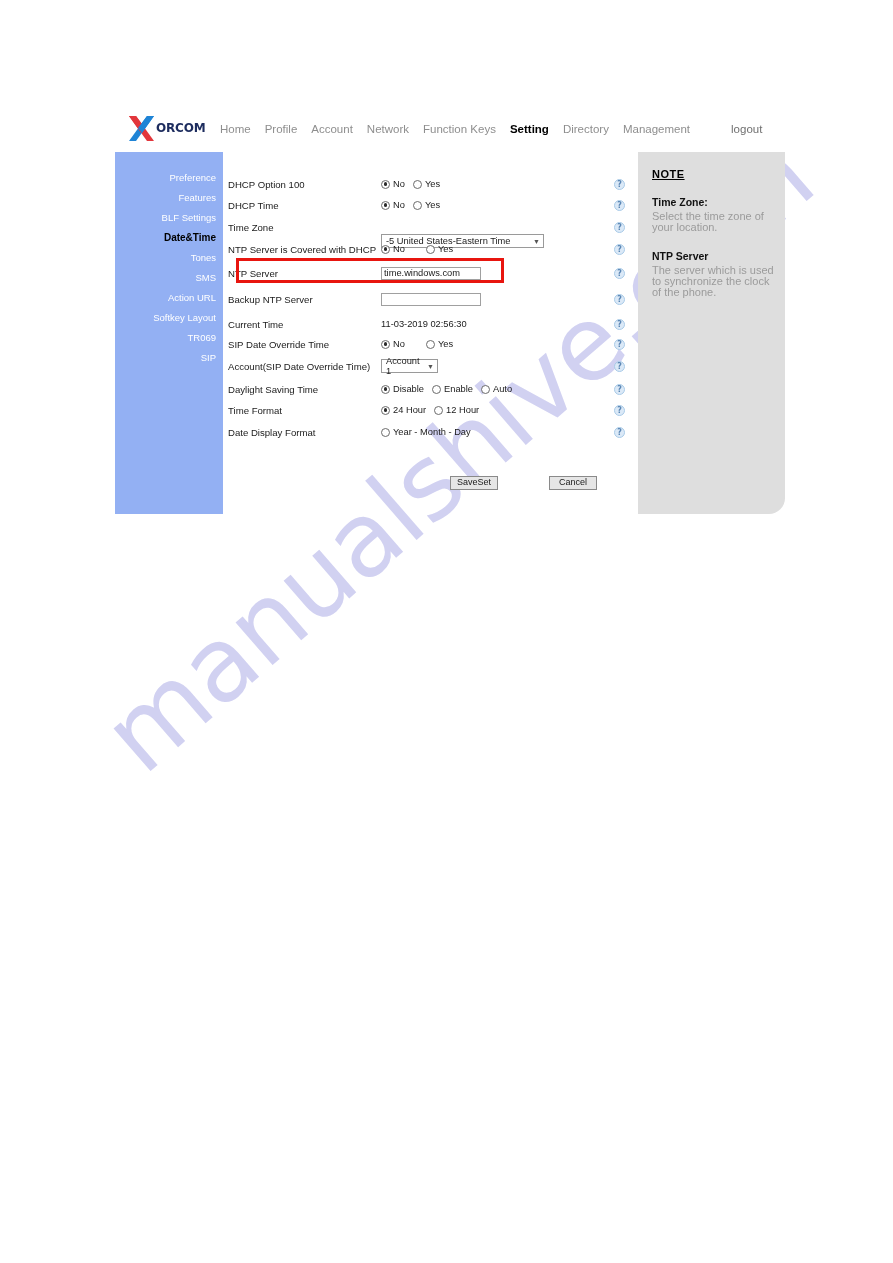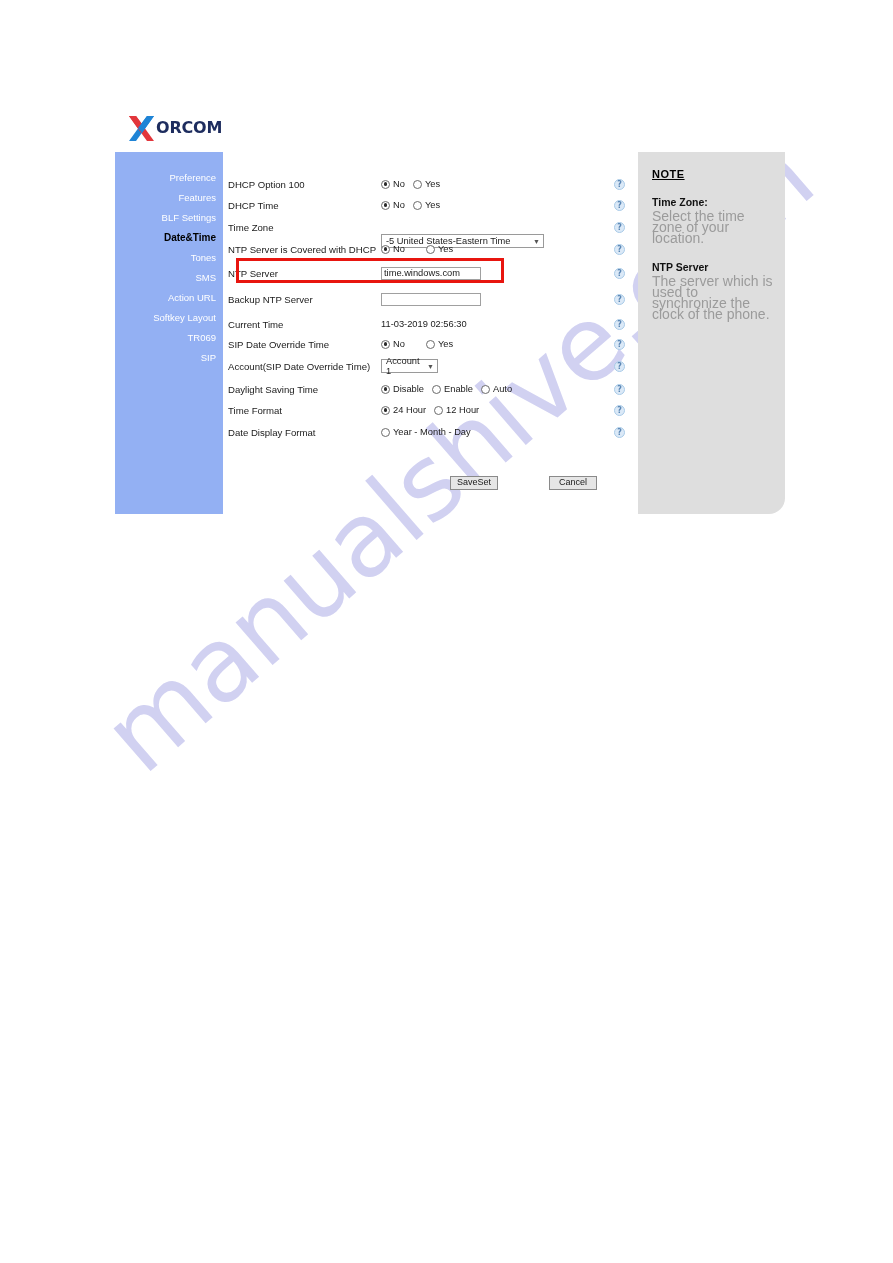--- a/index.html
+++ b/index.html
@@ -66,21 +66,21 @@
   }
   #logo .logo-x {
     position: relative;
     width: 26px;
     height: 27px;
     margin-right: 1px;
   }
   #logo .logo-x svg { display:block; }
   #logo .logo-word {
     font-family: "DejaVu Sans", sans-serif;
-    font-size: 16px;
+    font-size: 12px;
     font-weight: 700;
     color: #1d2c5e;
     letter-spacing: -0.2px;
     line-height: 1;
   }
   #nav {
     position: absolute;
     left: 107px;
     top: 13px;
     display: flex;
@@ -314,21 +314,21 @@
     letter-spacing: .5px;
     margin-bottom: 16px;
   }
   #note .note-h {
     font-size: 10.5px;
     font-weight: 700;
     color: #111;
     margin-bottom: 3px;
   }
   #note .note-p {
-    font-size: 14px;
+    font-size: 11px;
     color: #9b9b9b;
     line-height: 11px;
     margin-bottom: 17px;
   }
 </style>
 </head>
 <body>
 
 <div id="watermark">
   <div class="wm-text">manualshive.com</div>
@@ -343,20 +343,31 @@
         <svg width="26" height="27" viewBox="0 0 26 27">
           <polygon points="0,1 7,1 25,26 18,26" fill="#e2363c"></polygon>
           <polygon points="25,1 18,1 0,26 7,26" fill="#1f84d6"></polygon>
           <polygon points="0,1 7,1 16,13 12,18" fill="#e2363c"></polygon>
           <polygon points="25,1 18,1 9,13 13,18" fill="#1f84d6"></polygon>
         </svg>
       </span>
       <span class="logo-word">ORCOM</span>
     </div>
 
+    <div id="nav">
+      <span class="nav-item">Home</span>
+      <span class="nav-item">Profile</span>
+      <span class="nav-item">Account</span>
+      <span class="nav-item">Network</span>
+      <span class="nav-item">Function Keys</span>
+      <span class="nav-item active">Setting</span>
+      <span class="nav-item">Directory</span>
+      <span class="nav-item">Management</span>
+      <span class="nav-logout">logout</span>
+    </div>
   </div>
 
   <div id="sidebar">
     <div class="side-item">Preference</div>
     <div class="side-item">Features</div>
     <div class="side-item">BLF Settings</div>
     <div class="side-item active">Date&amp;Time</div>
     <div class="side-item">Tones</div>
     <div class="side-item">SMS</div>
     <div class="side-item">Action URL</div>

